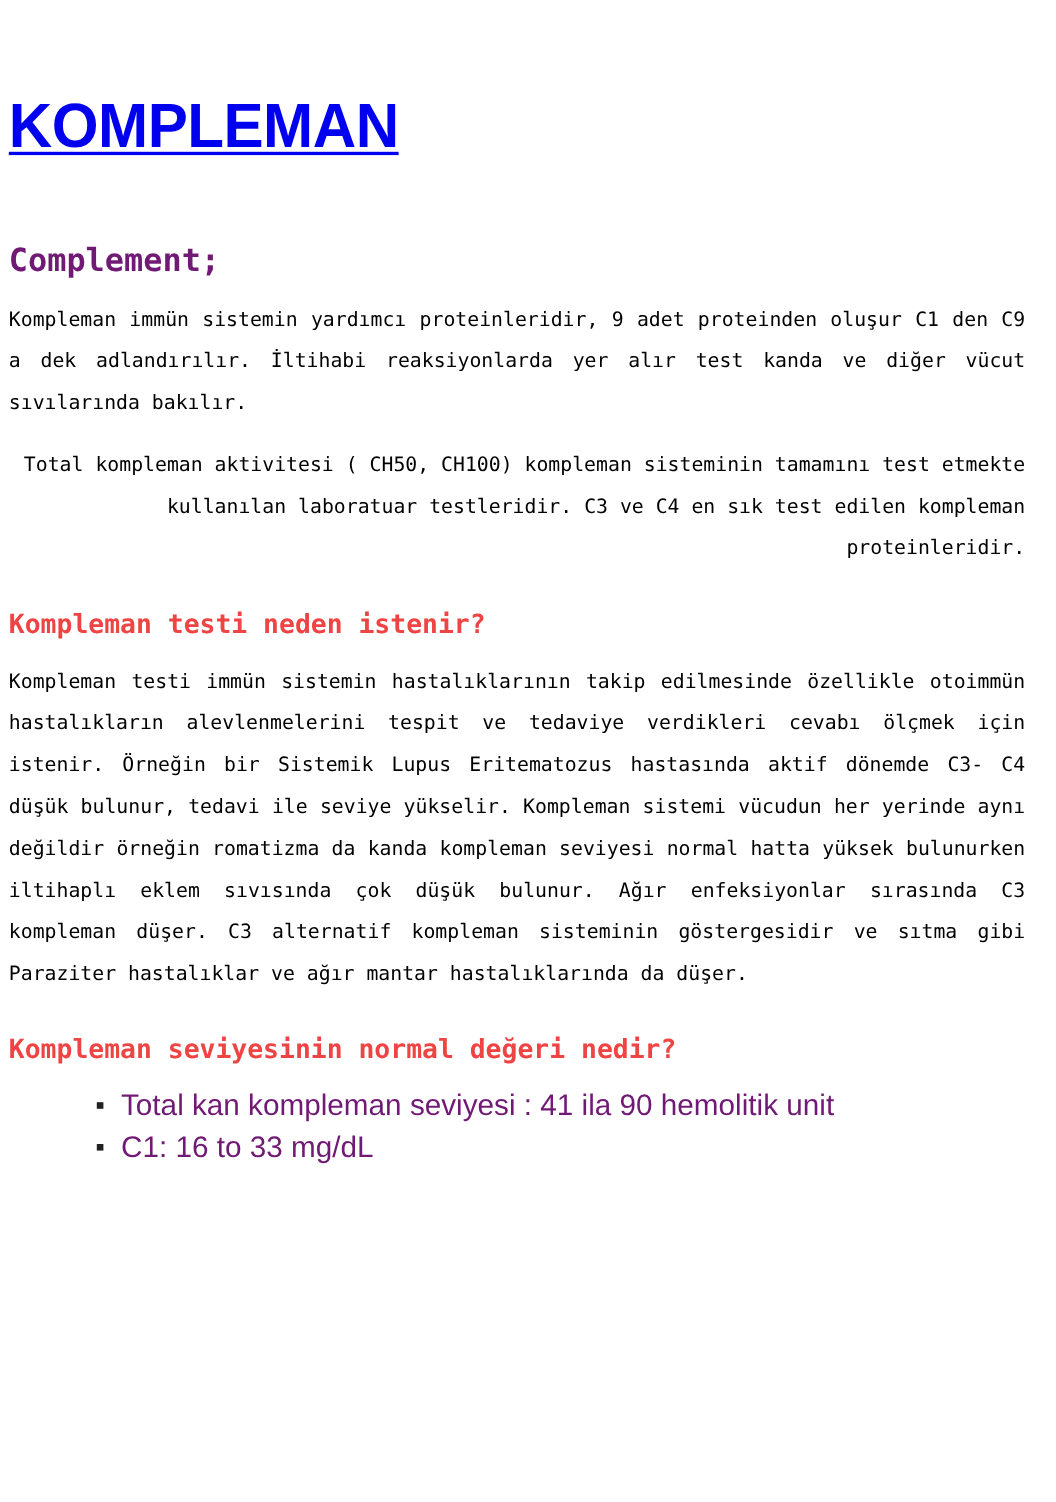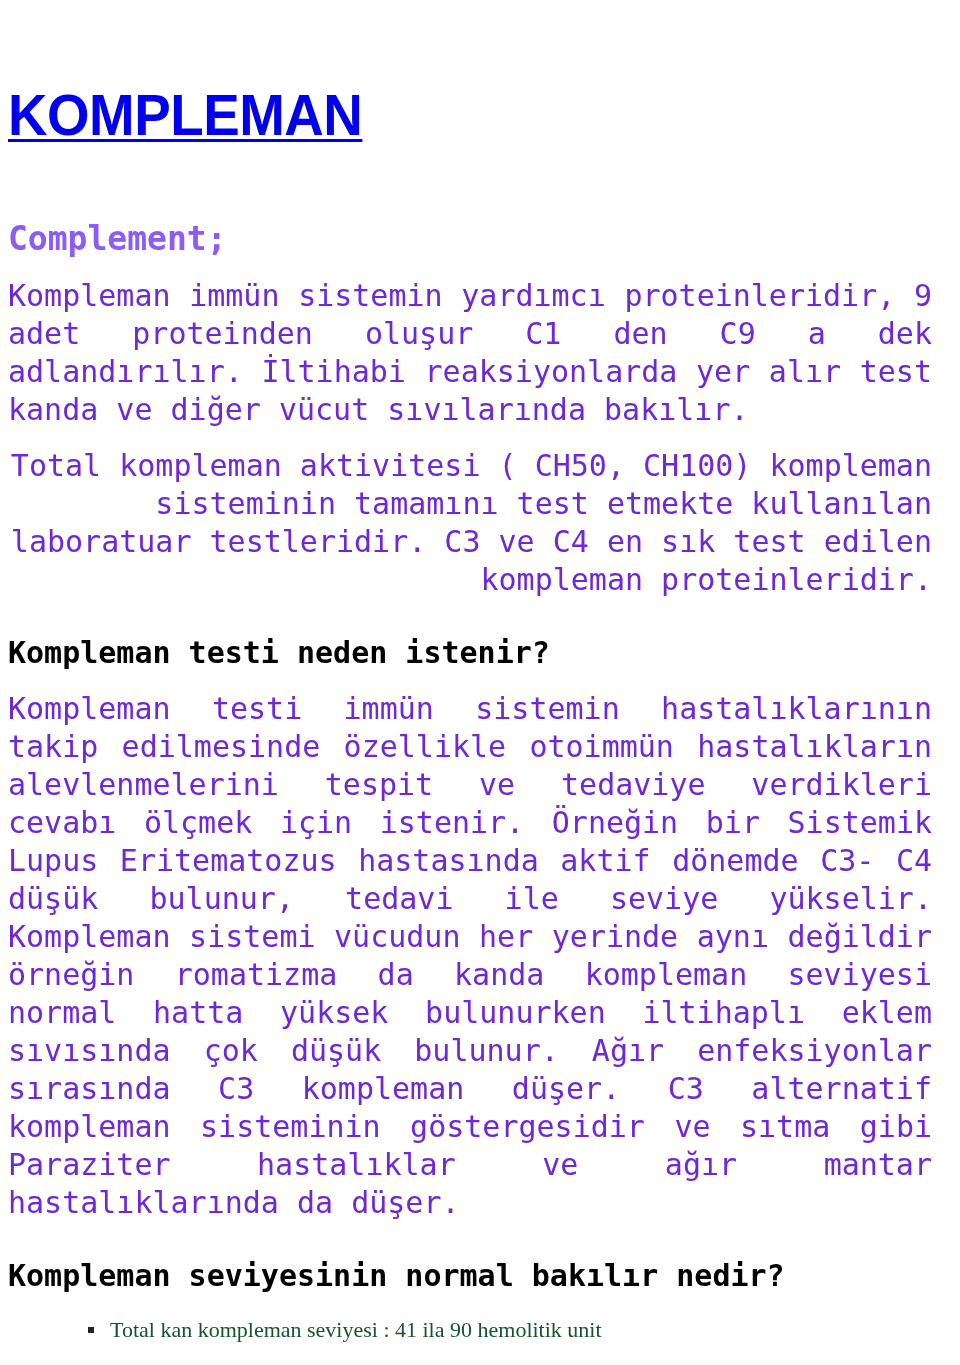--- a/index.html
+++ b/index.html
@@ -41,66 +41,66 @@
     text-underline-offset: 4px;
     cursor: pointer;
     transform: scaleX(0.96);
     transform-origin: left center;
   }
 
   
   .sub-title {
     font-family: "DejaVu Sans Mono", "Liberation Mono", monospace;
     font-weight: bold;
-    font-size: 33px;
+    font-size: 29px;
     line-height: 1.25;
-    color: #8b5cf6;
+    color: #701a75;
     margin: 72px 0 0 0;
   }
 
   
   .section-heading {
     font-family: "DejaVu Sans Mono", "Liberation Mono", monospace;
     font-weight: bold;
-    font-size: 30px;
+    font-size: 24px;
     line-height: 1.3;
-    color: #000000;
+    color: #ef4444;
     margin: 34px 0 0 0;
   }
 
   
   .para {
     font-family: "DejaVu Sans Mono", "Liberation Mono", monospace;
-    font-size: 30px;
+    font-size: 18px;
     line-height: 38px;
-    color: #6d28d9;
+    color: #000000;
     margin: 18px 0 0 0;
     word-spacing: 0px;
   }
   .para.justify { text-align: justify; text-align-last: left; }
   .para.plain   { text-align: right; }
 
   .para.tight { }
 
   
   ul.bullets {
     list-style: none;
     margin: 16px 0 0 0;
     padding: 0 0 0 80px;
   }
   ul.bullets.nested {
     margin: 0;
     padding: 0 0 0 90px;
   }
   ul.bullets > li {
     position: relative;
-    font-family: Liberation Serif, serif;
-    font-size: 22px;
+    font-family: Liberation Sans, sans-serif;
+    font-size: 27px;
     line-height: 38px;
-    color: #14532d;
+    color: #701a75;
     padding-left: 22px;
   }
   ul.bullets > li > .bullet-sq {
     position: absolute;
     left: 0;
     top: 16px;
     width: 6px;
     height: 6px;
     background: #222222;
   }
@@ -120,28 +120,32 @@
   <div class="sub-title">Complement;</div>
 
   <p class="para justify">Kompleman immün sistemin yardımcı proteinleridir, 9 adet proteinden oluşur C1 den C9 a dek adlandırılır. İltihabi reaksiyonlarda yer alır test kanda ve diğer vücut sıvılarında bakılır.</p>
 
   <p class="para plain">Total kompleman aktivitesi ( CH50, CH100) kompleman sisteminin tamamını test etmekte kullanılan laboratuar testleridir. C3 ve C4 en sık test edilen kompleman proteinleridir.</p>
 
   <h2 class="section-heading">Kompleman testi neden istenir?</h2>
 
   <p class="para justify tight">Kompleman testi immün sistemin hastalıklarının takip edilmesinde özellikle otoimmün hastalıkların alevlenmelerini tespit ve tedaviye verdikleri cevabı ölçmek için istenir. Örneğin bir Sistemik Lupus Eritematozus hastasında aktif dönemde C3- C4 düşük bulunur, tedavi ile seviye yükselir. Kompleman sistemi vücudun her yerinde aynı değildir örneğin romatizma da kanda kompleman seviyesi normal hatta yüksek bulunurken iltihaplı eklem sıvısında çok düşük bulunur. Ağır enfeksiyonlar sırasında C3 kompleman düşer. C3 alternatif kompleman sisteminin göstergesidir ve sıtma gibi Paraziter hastalıklar ve ağır mantar hastalıklarında da düşer.</p>
 
-  <h2 class="section-heading">Kompleman seviyesinin normal bakılır nedir?</h2>
+  <h2 class="section-heading">Kompleman seviyesinin normal değeri nedir?</h2>
 
   <ul class="bullets">
 
     <li>
       <span class="bullet-sq"></span>
       <span class="li-text">Total kan kompleman seviyesi : 41 ila 90 hemolitik unit</span>
     </li>
 
+    <li>
+      <span class="bullet-sq"></span>
+      <span class="li-text">C1: 16 to 33 mg/dL</span>
+    </li>
 
 
   </ul>
 
   <div class="spacer-bottom"></div>
 
 </div>
 
 </body></html>

